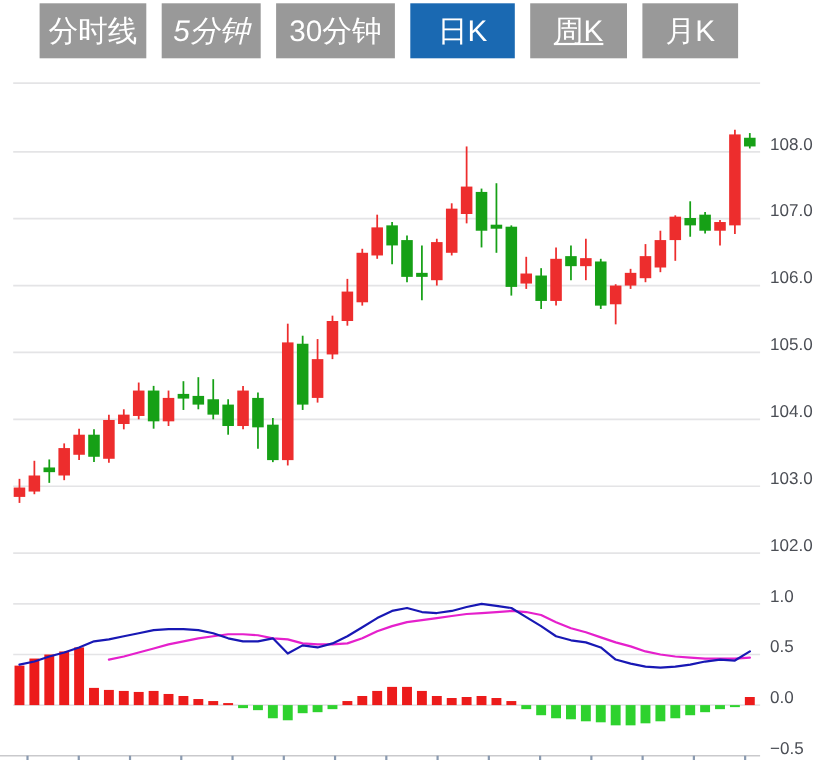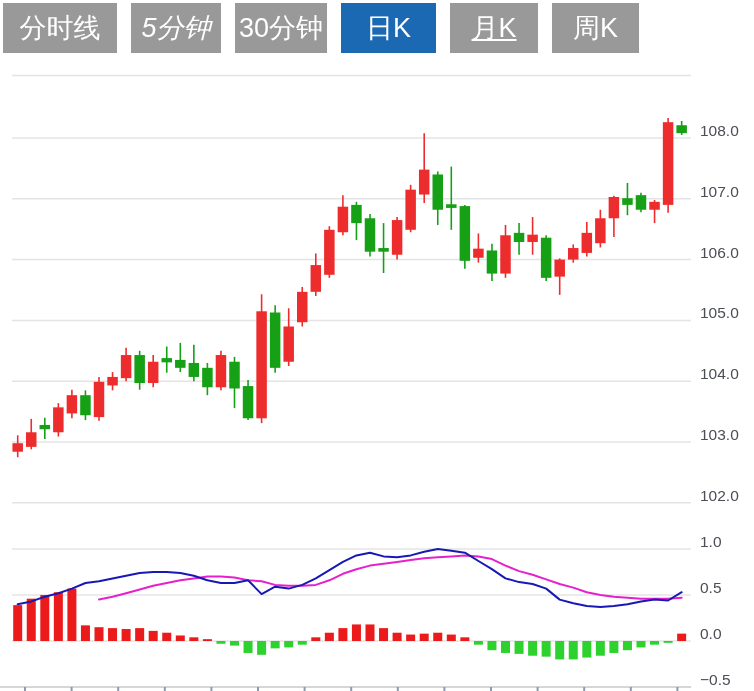--- a/index.html
+++ b/index.html
@@ -2,42 +2,42 @@
 <html><head>
 <meta charset="utf-8">
 <style>
   html,body{margin:0;padding:0;background:#fff;}
   #app{position:relative;width:754px;height:691px;background:#fff;overflow:hidden;
        font-family:"Liberation Sans",sans-serif;}
   .tab-bar{position:absolute;top:3px;left:3px;display:flex;gap:14px;}
   .tab{height:50px;border:none;background:#999999;color:#ffffff;font-size:27px;
        font-family:"Liberation Sans",sans-serif;display:flex;align-items:center;
        justify-content:center;cursor:pointer;padding:0;line-height:50px;}
-  .tab:nth-of-type(1){width:114px;}
+  .tab:nth-of-type(1){width:97px;margin-left:33px;}
   .tab:nth-of-type(2){width:90px;font-style:italic;}
-  .tab:nth-of-type(3){width:92px;}
+  .tab:nth-of-type(3){width:108px;}
   .tab:nth-of-type(4){width:95px;}
   .tab:nth-of-type(5){width:88px;text-decoration:underline;}
   .tab:nth-of-type(6){width:87px;}
   .tab:nth-of-type(7){width:89px;}
   .tab.active{background:#1a69b2;}
   #chart-svg{position:absolute;top:0;left:0;}
   text{font-family:"Liberation Sans",sans-serif;}
 </style>
 </head>
 <body>
 
 <div id="app">
   <div class="tab-bar">
     <button class="tab">分时线</button>
     <button class="tab">5分钟</button>
     <button class="tab">30分钟</button>
     <button class="tab active">日K</button>
+    <button class="tab">周K</button>
     <button class="tab">月K</button>
-    <button class="tab">周K</button>
   </div>
   <svg id="chart-svg" width="754" height="691" viewBox="0 0 754 691">
       <line x1="12" y1="75.5" x2="691" y2="75.5" stroke="#e4e4e6" stroke-width="1.5"></line>
       <line x1="12" y1="138" x2="691" y2="138" stroke="#e4e4e6" stroke-width="1.5"></line>
       <text x="700" y="136" font-size="15.5" fill="#4b4e55">108.0</text>
       <line x1="12" y1="198.8" x2="691" y2="198.8" stroke="#e4e4e6" stroke-width="1.5"></line>
       <text x="700" y="196.8" font-size="15.5" fill="#4b4e55">107.0</text>
       <line x1="12" y1="259.6" x2="691" y2="259.6" stroke="#e4e4e6" stroke-width="1.5"></line>
       <text x="700" y="257.6" font-size="15.5" fill="#4b4e55">106.0</text>
       <line x1="12" y1="320.4" x2="691" y2="320.4" stroke="#e4e4e6" stroke-width="1.5"></line>

